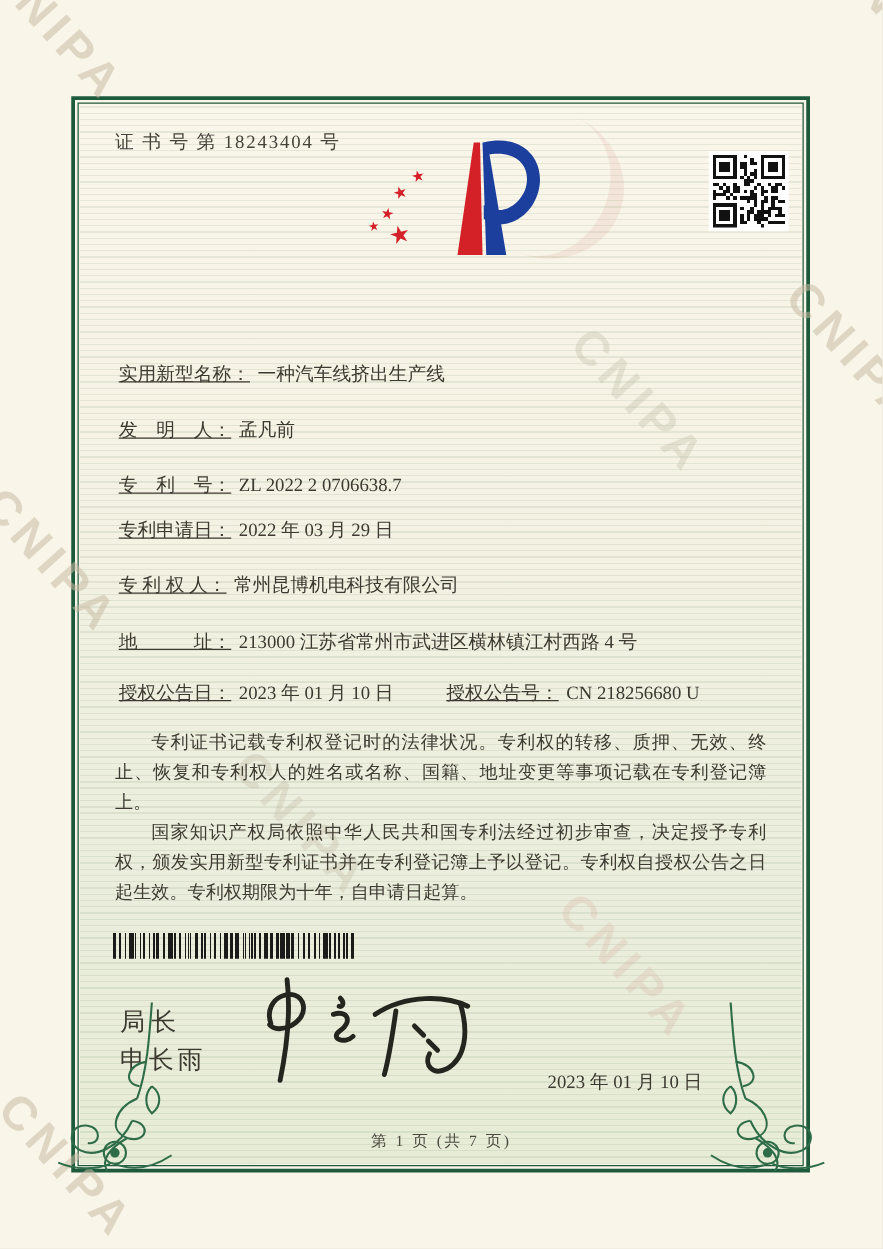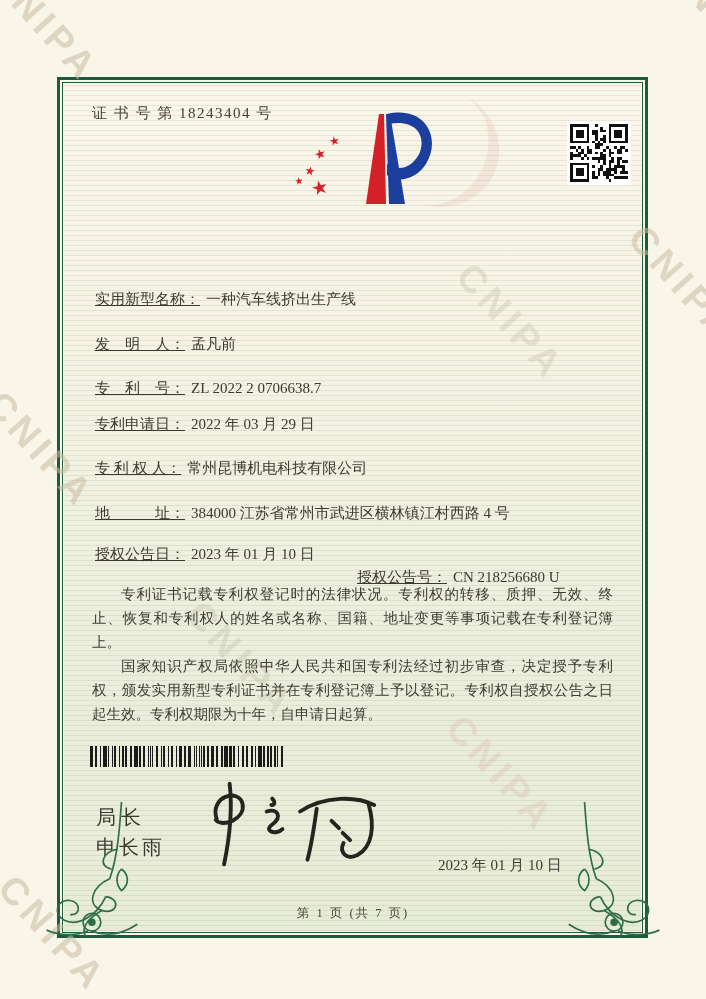--- a/index.html
+++ b/index.html
@@ -44,21 +44,21 @@
   }
   .qr { position:absolute; left:567px; top:121px; width:64px; height:64px; background:#ffffff; padding:3px; }
   .doc-title {
     position:absolute; left:0; top:210px; width:100%; text-align:center;
     font-size:35px; font-weight:bold; letter-spacing:7px; padding-left:7px;
     color:#2e2c25;
   }
   .field-row { position:absolute; left:95px; width:520px; font-size:15px; white-space:nowrap; }
   .flabel { color:#3c3930;text-decoration:underline; }
   .fvalue { color:#3c3930; margin-left:6px; }
-  .pair2 { position:absolute; left:262px; top:0;margin-top:23px; }
+  .pair2 { position:absolute; left:262px; top:0; }
   .paragraphs {
     position:absolute; left:92px; top:582px; width:521px;
     font-size:14.5px; line-height:24px; text-align:justify; color:#3e3b32;
   }
   .paragraphs p { text-indent:2em; }
   .barcode { position:absolute; left:90px; top:746px; }
   .director-title { position:absolute; left:96px; top:804px; font-size:20px; letter-spacing:5px; }
   .director-name { position:absolute; left:96px; top:834px; font-size:20px; letter-spacing:3px; }
   .signature { position:absolute; left:188px; top:780px; }
   .issue-date { position:absolute; left:438px; top:856px; font-size:15px; }
@@ -249,21 +249,21 @@
     <div class="field-row" style="top:379px">
       <span class="flabel">专　利　号：</span><span class="fvalue">ZL 2022 2 0706638.7</span>
     </div>
     <div class="field-row" style="top:415px">
       <span class="flabel">专利申请日：</span><span class="fvalue">2022 年 03 月 29 日</span>
     </div>
     <div class="field-row" style="top:459px">
       <span class="flabel">专 利 权 人：</span><span class="fvalue">常州昆博机电科技有限公司</span>
     </div>
     <div class="field-row" style="top:504px">
-      <span class="flabel">地　　　址：</span><span class="fvalue">384000 江苏省常州市武进区横林镇江村西路 4 号</span>
+      <span class="flabel">地　　　址：</span><span class="fvalue">213000 江苏省常州市武进区横林镇江村西路 4 号</span>
     </div>
     <div class="field-row" style="top:545px">
       <span class="flabel">授权公告日：</span><span class="fvalue">2023 年 01 月 10 日</span>
       <span class="pair2">
         <span class="flabel">授权公告号：</span><span class="fvalue">CN 218256680 U</span>
       </span>
     </div>
 
     <div class="paragraphs">
       <p>专利证书记载专利权登记时的法律状况。专利权的转移、质押、无效、终止、恢复和专利权人的姓名或名称、国籍、地址变更等事项记载在专利登记簿上。</p>

